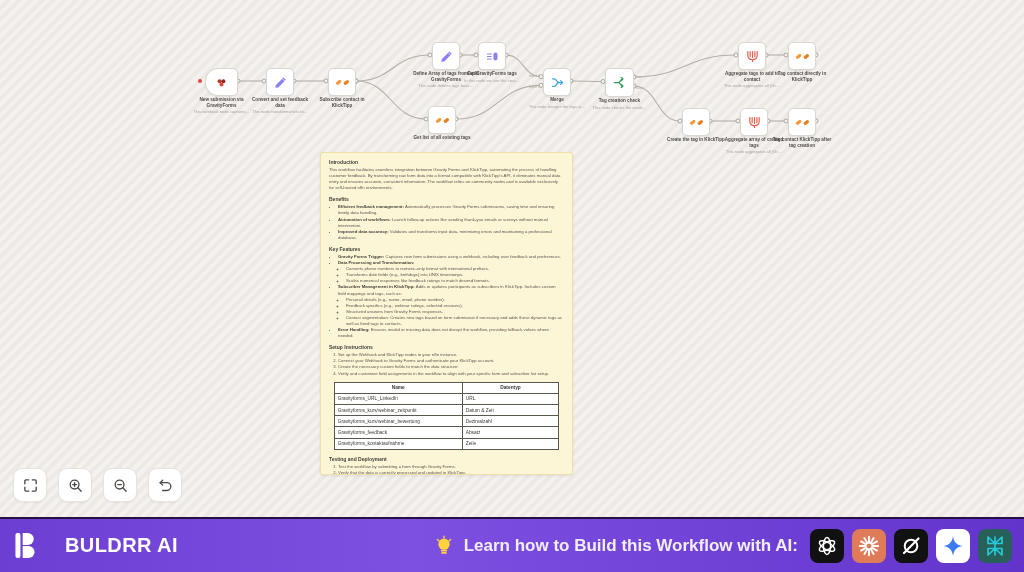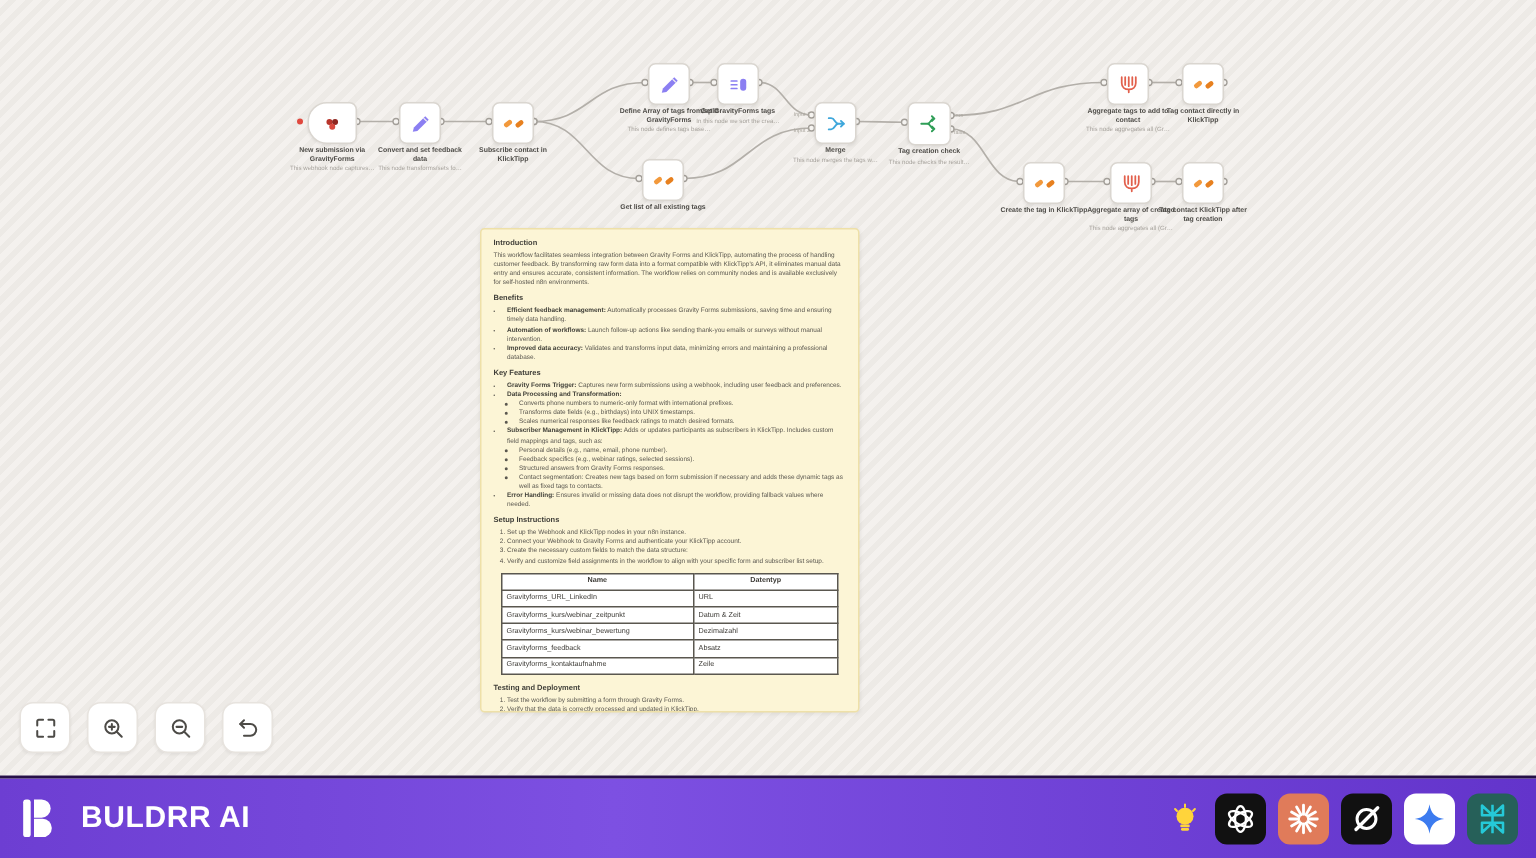--- a/index.html
+++ b/index.html
@@ -40,21 +40,21 @@
   .sec{margin-bottom:5px;}
   
   .controls{position:absolute;left:13px;top:468px;display:flex;gap:11px;}
   .ctrl{width:32px;height:32px;background:#fff;border:1px solid #e7e3de;border-radius:9px;
     display:flex;align-items:center;justify-content:center;box-shadow:0 1px 2px rgba(0,0,0,.05);cursor:pointer;}
   .ctrl svg{width:17px;height:17px;}
   
   .footer{position:absolute;left:0;bottom:0;width:1024px;height:55px;box-sizing:border-box;
     background:linear-gradient(90deg,#6d3ed2 0%,#7d50e2 40%,#6334cb 100%);
     border-top:2px solid #261047;display:flex;align-items:center;color:#fff;}
-  .brand{display:flex;align-items:center;gap:13px;padding-left:14px;}
+  .brand{display:flex;align-items:center;gap:24px;padding-left:14px;}
   .brand-name{font-size:20px;font-weight:800;letter-spacing:.4px;}
   .cta{margin-left:auto;display:flex;align-items:center;gap:9px;padding-right:12px;}
   .cta-text{font-size:17px;font-weight:700;color:#f3eeff;margin-right:3px;}
   .bulb{display:flex;}
   .bulb svg{width:22px;height:22px;}
   .tile{width:34px;height:34px;border-radius:8px;display:flex;align-items:center;justify-content:center;cursor:pointer;}
   .tile svg{width:24px;height:24px;}
 </style>
 </head>
 <body>
@@ -400,20 +400,21 @@
     <span class="brand-name">BULDRR AI</span>
   </div>
   <div class="cta">
     <span class="bulb">
       <svg viewBox="0 0 24 24">
           <circle cx="12" cy="10" r="6.2" fill="#ffd43b"></circle>
           <path d="M9.5 17h5M10 19.5h4" stroke="#ffd43b" stroke-width="2" stroke-linecap="round"></path>
           <path d="M12 1.4v1.8M4.8 4.8L6.2 6.2M19.2 4.8L17.8 6.2" stroke="#ffd43b" stroke-width="1.5" stroke-linecap="round"></path>
         </svg>
     </span>
+    <span class="cta-text">Learn how to Build this Workflow with AI:</span>
     <span id="ai-tiles" style="display:flex;gap:8px;">
         <div class="tile" title="OpenAI" style="background: rgb(17, 17, 17);">
           <svg viewBox="0 0 24 24" fill="none" stroke="#fff" stroke-width="1.5">
             <ellipse cx="12" cy="12" rx="3.6" ry="8.6"></ellipse>
             <ellipse cx="12" cy="12" rx="3.6" ry="8.6" transform="rotate(60 12 12)"></ellipse>
             <ellipse cx="12" cy="12" rx="3.6" ry="8.6" transform="rotate(120 12 12)"></ellipse>
           </svg>
         </div>
         <div class="tile" title="Claude" style="background: rgb(224, 123, 90);">
           <svg viewBox="0 0 24 24" fill="none" stroke="#fff" stroke-width="1.9" stroke-linecap="round">

